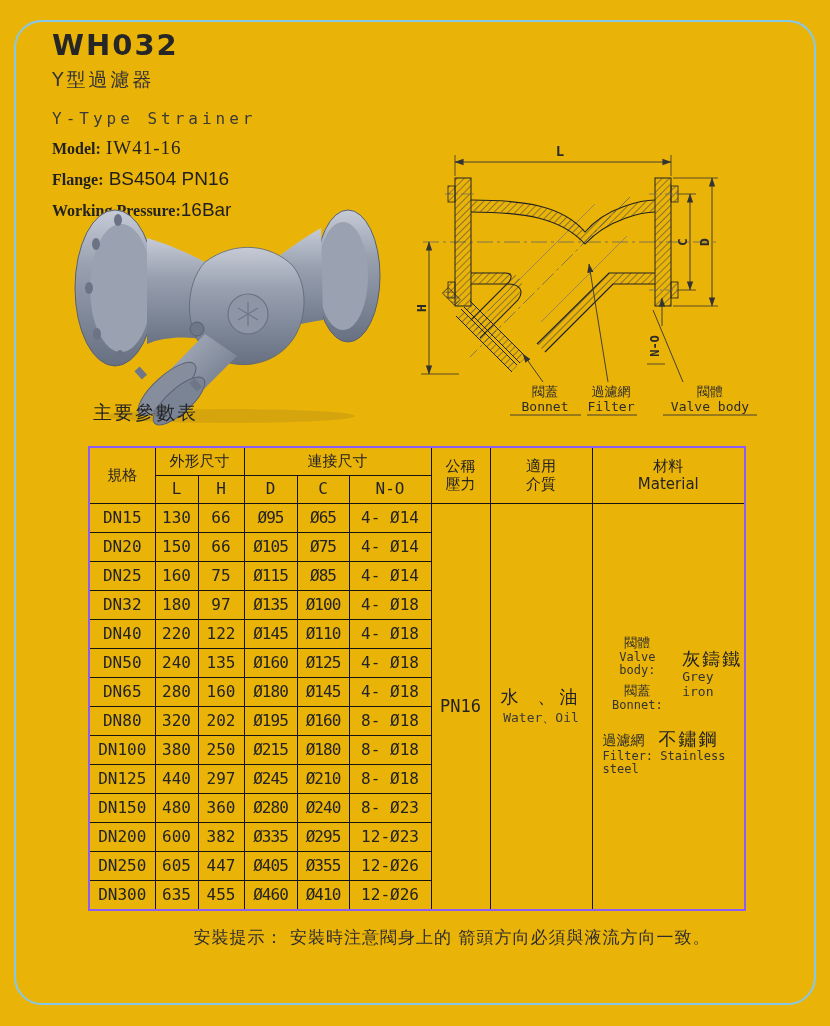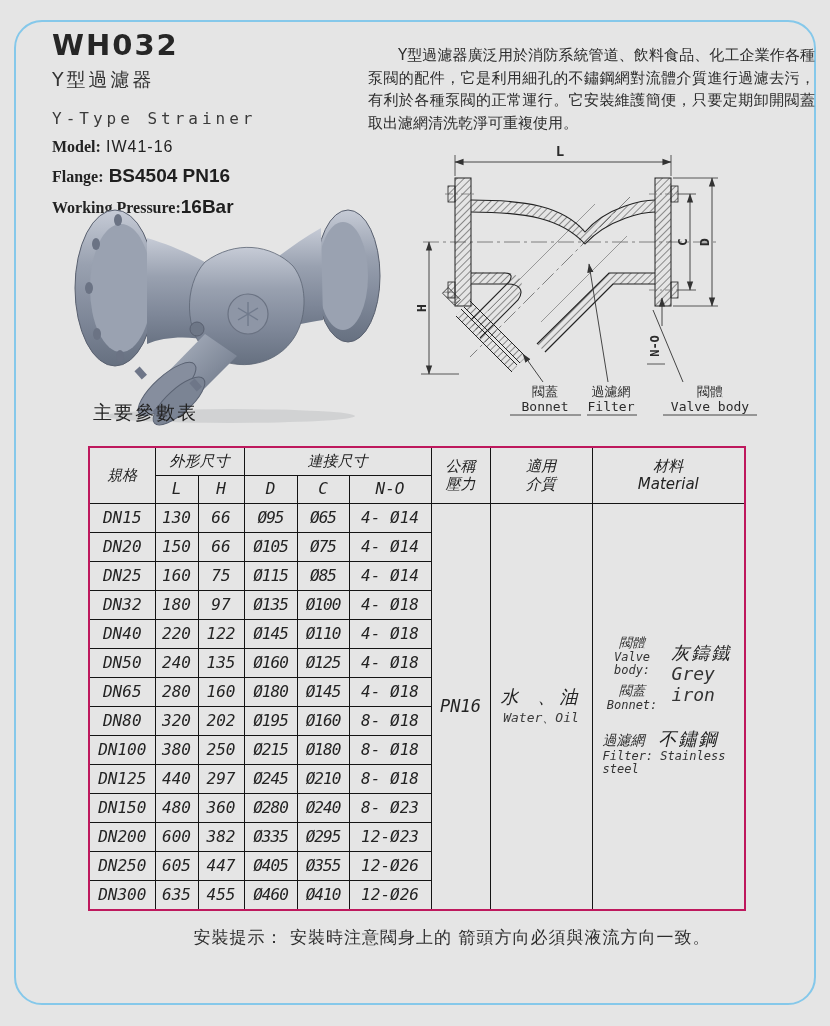--- a/index.html
+++ b/index.html
@@ -1,63 +1,63 @@
 <!DOCTYPE html>
 <html><head>
 <meta charset="utf-8">
 <style>
   html,body{margin:0;padding:0;background:#ffffff;}
-  .sheet{position:relative;width:830px;height:1026px;background:#e5e5e5;overflow:hidden;
+  .sheet{position:relative;width:830px;height:1026px;background:#eab308;overflow:hidden;
          font-family:"DejaVu Sans",sans-serif;color:#2e2e2e;}
   .frame{position:absolute;left:14px;top:20px;width:798px;height:981px;
          border:2px solid #85c8ea;border-radius:28px;}
   .corner-line{position:absolute;left:-6px;top:-8px;width:70px;height:70px;border-top:2px solid #9ad2ee;
          transform:rotate(-45deg);transform-origin:left top;}
   
   .brand{position:absolute;left:52px;top:28px;}
   .product-code{font-size:29px;font-weight:bold;letter-spacing:2px;color:#262626;
         font-family:"DejaVu Sans",sans-serif;}
   .title-zh{font-size:19px;letter-spacing:3px;margin-top:5px;color:#333;}
   .title-en{font-size:16px;letter-spacing:4px;margin-top:16px;color:#3a3a3a;
         font-family:"DejaVu Sans Mono",monospace;}
   .spec-line{margin-top:9px;white-space:nowrap;}
   .spec-label{font-size:16px;font-weight:bold;font-family:Liberation Serif, serif;color:#222;}
-  .spec-value-serif{font-size:16px;font-family:Liberation Sans, sans-serif;letter-spacing:1px;color:#222;margin-top:12px;}
-  .spec-value-bold{font-size:19px;font-weight:bold;font-family:"Liberation Sans",sans-serif;color:#1f1f1f;}
+  .spec-value-serif{font-size:19px;font-family:Liberation Serif, serif;letter-spacing:1px;color:#222;margin-top:12px;}
+  .spec-value-bold{font-size:19px;font-weight:normal;font-family:"Liberation Sans",sans-serif;color:#1f1f1f;}
   
   .desc{position:absolute;left:368px;top:44px;width:447px;font-size:15px;line-height:22.5px;
         text-align:justify;text-indent:2em;color:#2c2c2c;}
   
   .photo{position:absolute;left:55px;top:186px;width:340px;height:242px;}
   .drawing{position:absolute;left:415px;top:142px;width:405px;height:284px;}
   .drawing text{font-family:"DejaVu Sans Mono",monospace;fill:#2b2b2b;}
   
   .table-title{position:absolute;left:93px;top:400px;font-size:19px;letter-spacing:2px;color:#232323;}
   table.spec{position:absolute;left:88px;top:446px;border-collapse:collapse;table-layout:fixed;
-        width:658px;border:2px solid #be185d;font-style:italic;}
+        width:658px;border:2px solid #8b5cf6;}
   table.spec th,table.spec td{border:1px solid #141414;padding:0;line-height:1.15;
         text-align:center;vertical-align:middle;color:#232323;}
   table.spec thead th{font-weight:normal;font-size:15px;height:27px;}
   table.spec thead .sub th{font-family:"DejaVu Sans Mono",monospace;font-size:16px;}
   table.spec tbody td{height:28px;font-family:"DejaVu Sans Mono",monospace;font-size:16px;}
   td.col-spec{text-align:left;padding-left:5px;}
   td.col-d,td.col-c{text-align:left;padding-left:3px;letter-spacing:-1px;}
   td.col-no{letter-spacing:0px;}
   th.two-line{white-space:pre-line;}
   td.merged{vertical-align:middle;}
   .pn-val{font-size:17px;font-family:"DejaVu Sans Mono",monospace;}
   .medium-zh{font-size:18px;letter-spacing:4px;}
   .medium-en{font-size:13px;font-family:"DejaVu Sans Mono",monospace;margin-top:3px;color:#3a3a3a;}
   .mat-wrap{text-align:left;padding-left:10px;font-size:12px;}
   .mat-flex{display:flex;align-items:center;gap:10px;}
   .mat-left{text-align:center;}
   .mat-zh{font-size:13px;color:#2b2b2b;}
   .mat-en{font-family:"DejaVu Sans Mono",monospace;font-size:12px;color:#333;}
   .mat-name-zh{font-size:18px;letter-spacing:2px;color:#222;}
-  .mat-name-en{font-family:"DejaVu Sans Mono",monospace;font-size:18px;color:#333;}
+  .mat-name-en{font-family:"DejaVu Sans Mono",monospace;font-size:13px;color:#333;}
   .mat-block2{margin-top:16px;}
   .mat-b2-line1{display:flex;align-items:baseline;gap:14px;}
   
   .footer-note{position:absolute;left:0;top:926px;width:830px;text-align:center;
         font-size:17px;letter-spacing:1px;color:#2d2d2d;padding-left:37px;}
 </style>
 </head>
 <body>
 
 <div class="sheet">
@@ -74,21 +74,20 @@
     </div>
     <div class="spec-line">
       <span class="spec-label">Flange:</span>
       <span class="spec-value-bold">BS4504 PN16</span>
     </div>
     <div class="spec-line">
       <span class="spec-label">Working Pressure:</span><span class="spec-value-bold">16Bar</span>
     </div>
   </div>
 
-  <div class="desc">Y型過濾器廣泛用於消防系統管道、飲料食品、化工企業作各種泵閥的配件，它是利用細孔的不鏽鋼網對流體介質進行過濾去污，有利於各種泵閥的正常運行。它安裝維護簡便，只要定期卸開閥蓋取出濾網清洗乾淨可重複使用。</div>
 
   <svg class="photo" viewBox="0 0 340 242">
     <defs>
       <linearGradient id="gMetal" x1="0" y1="0" x2="0" y2="1">
         <stop offset="0" stop-color="#c6cbd6"></stop>
           <stop offset="0.35" stop-color="#99a1b0"></stop>
         <stop offset="0.7" stop-color="#7e8798"></stop>
           <stop offset="1" stop-color="#667080"></stop>
       </linearGradient>
       <linearGradient id="gMetal2" x1="0" y1="0" x2="1" y2="1">

